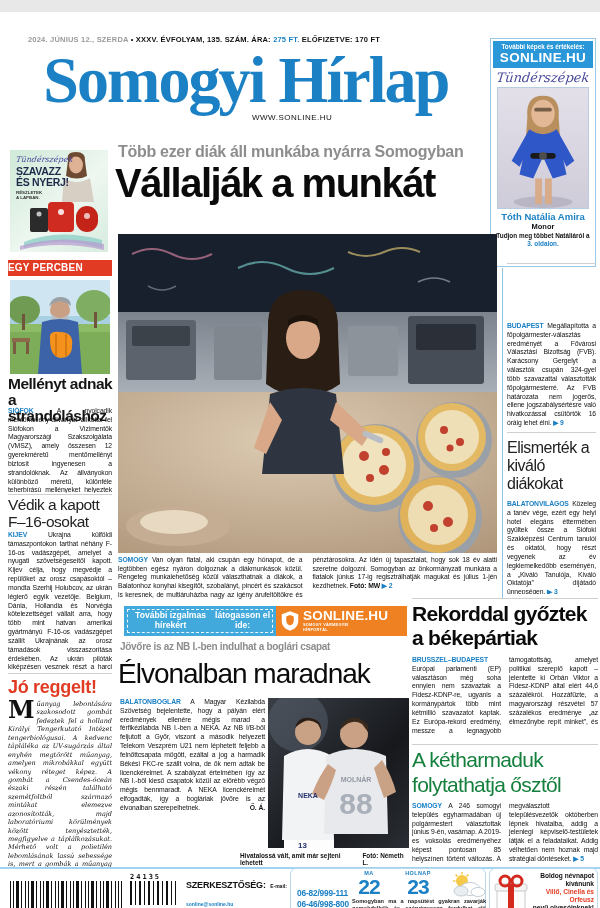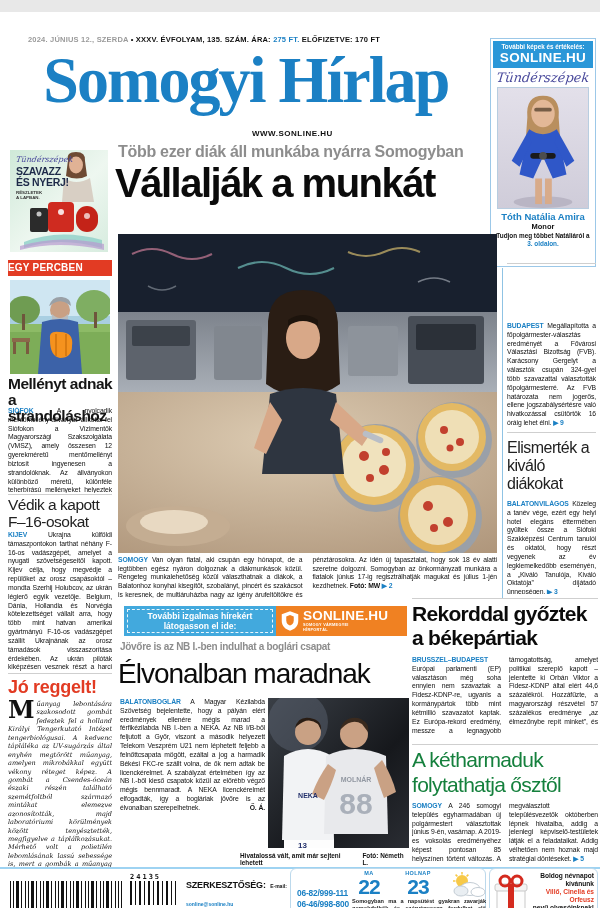--- a/index.html
+++ b/index.html
@@ -6,21 +6,21 @@
   body{background:#e8e8e8;font-family:"Liberation Sans",sans-serif}
   #page{position:relative;width:600px;height:908px;background:#fff;margin:12px auto;overflow:hidden;color:#111}
   .abs{position:absolute}
   .ovh{overflow:hidden}
   
   .topbar{left:28px;top:23px;font-size:7.5px;font-weight:bold;letter-spacing:.2px;color:#111;white-space:nowrap}
   .topbar .date{color:#9a9a9a}
   .topbar .price{color:#1b80c4}
   
   .masthead{left:14px;top:30px;width:478px;text-align:center;font-family:"Liberation Serif",serif;font-weight:bold;color:#1b80c4;font-size:66px;letter-spacing:-2px;transform:scaleX(.97);transform-origin:left}
-  .site{left:252px;top:117px;font-size:8px;font-weight:bold;letter-spacing:.5px}
+  .site{left:252px;top:101px;font-size:8px;font-weight:normal;letter-spacing:.5px}
   
   .promo{left:490px;top:26px;width:106px;height:229px;border:1px solid #9cc8e8;background:#fff;padding:2px}
   .promo-head{background:#2a97d8;color:#fff;text-align:center;padding:2px 1px 3px}
   .promo-head .l1{font-size:6.3px;font-weight:bold;display:block}
   .promo-head .l2{font-size:13.5px;font-weight:bold;letter-spacing:.3px;display:block}
   .script{font-family:"DejaVu Serif",serif;font-style:italic;color:#4a4a9c}
   .promo-script{display:block;text-align:center;font-size:13px;margin-top:2px;transform:skewX(-6deg)}
   .promo-photo{display:block;width:92px;height:122px;margin:2px auto 0;border:1px solid #b8cde0}
   .promo-name{display:block;text-align:center;font-size:9.5px;font-weight:bold;color:#1b80c4;margin-top:2px}
   .promo-city{display:block;text-align:center;font-size:7.5px;font-weight:bold}
@@ -30,21 +30,21 @@
   .kicker{left:118px;top:131px;font-size:16px;font-weight:bold;color:#8d8d8d;letter-spacing:-.3px}
   .headline{left:115px;top:149px;font-size:40px;font-weight:bold;color:#0b0b0b;letter-spacing:-1.5px}
   .main-photo{left:118px;top:222px;width:379px;height:319px}
   .caption{left:118px;top:544px;width:379px;height:48px;font-size:6.8px;line-height:1.28;text-align:justify;column-count:2;column-gap:10px;letter-spacing:-.1px}
   .tag{color:#1b80c4;font-weight:bold}
   .pref{color:#1b80c4;font-weight:bold;white-space:nowrap}
   .credit{font-weight:bold}
   
   .banner{left:124px;top:594px;width:283px;height:30px;display:flex}
   .banner-l{background:#42a9dd;width:152px;position:relative}
-  .banner-l .dash{position:absolute;inset:3px;border:1.5px dashed rgba(255,255,255,.9);display:flex;flex-direction:column;justify-content:center;text-align:center;color:#fff;font-weight:bold;font-size:8.6px;line-height:1.2}
+  .banner-l .dash{position:absolute;inset:3px;border:1.5px dashed rgba(255,255,255,.9);display:flex;justify-content:center;text-align:center;color:#fff;font-weight:bold;font-size:8.6px;line-height:1.2}
   .banner-r{background:#f08122;flex:1;display:flex;align-items:center;padding-left:5px;color:#fff}
   .banner-logo{font-size:13.5px;font-weight:bold;letter-spacing:.2px;line-height:1}
   .banner-sub{font-size:3.8px;font-weight:bold;letter-spacing:.3px;line-height:1.3}
   
   .s-kicker{left:120px;top:629px;font-size:10px;font-weight:bold;color:#8d8d8d;letter-spacing:-.3px}
   .s-head{left:118px;top:646px;font-size:28px;font-weight:normal;letter-spacing:-1px;color:#0b0b0b}
   .body{font-size:6.8px;line-height:1.3;text-align:justify;letter-spacing:-.1px}
   .s-body{left:120px;top:686px;width:145px;height:176px}
   .s-photo{left:268px;top:686px;width:141px;height:150px}
   .s-capline{left:240px;top:840px;width:170px;display:flex;justify-content:space-between;font-size:6.4px;font-weight:bold}

